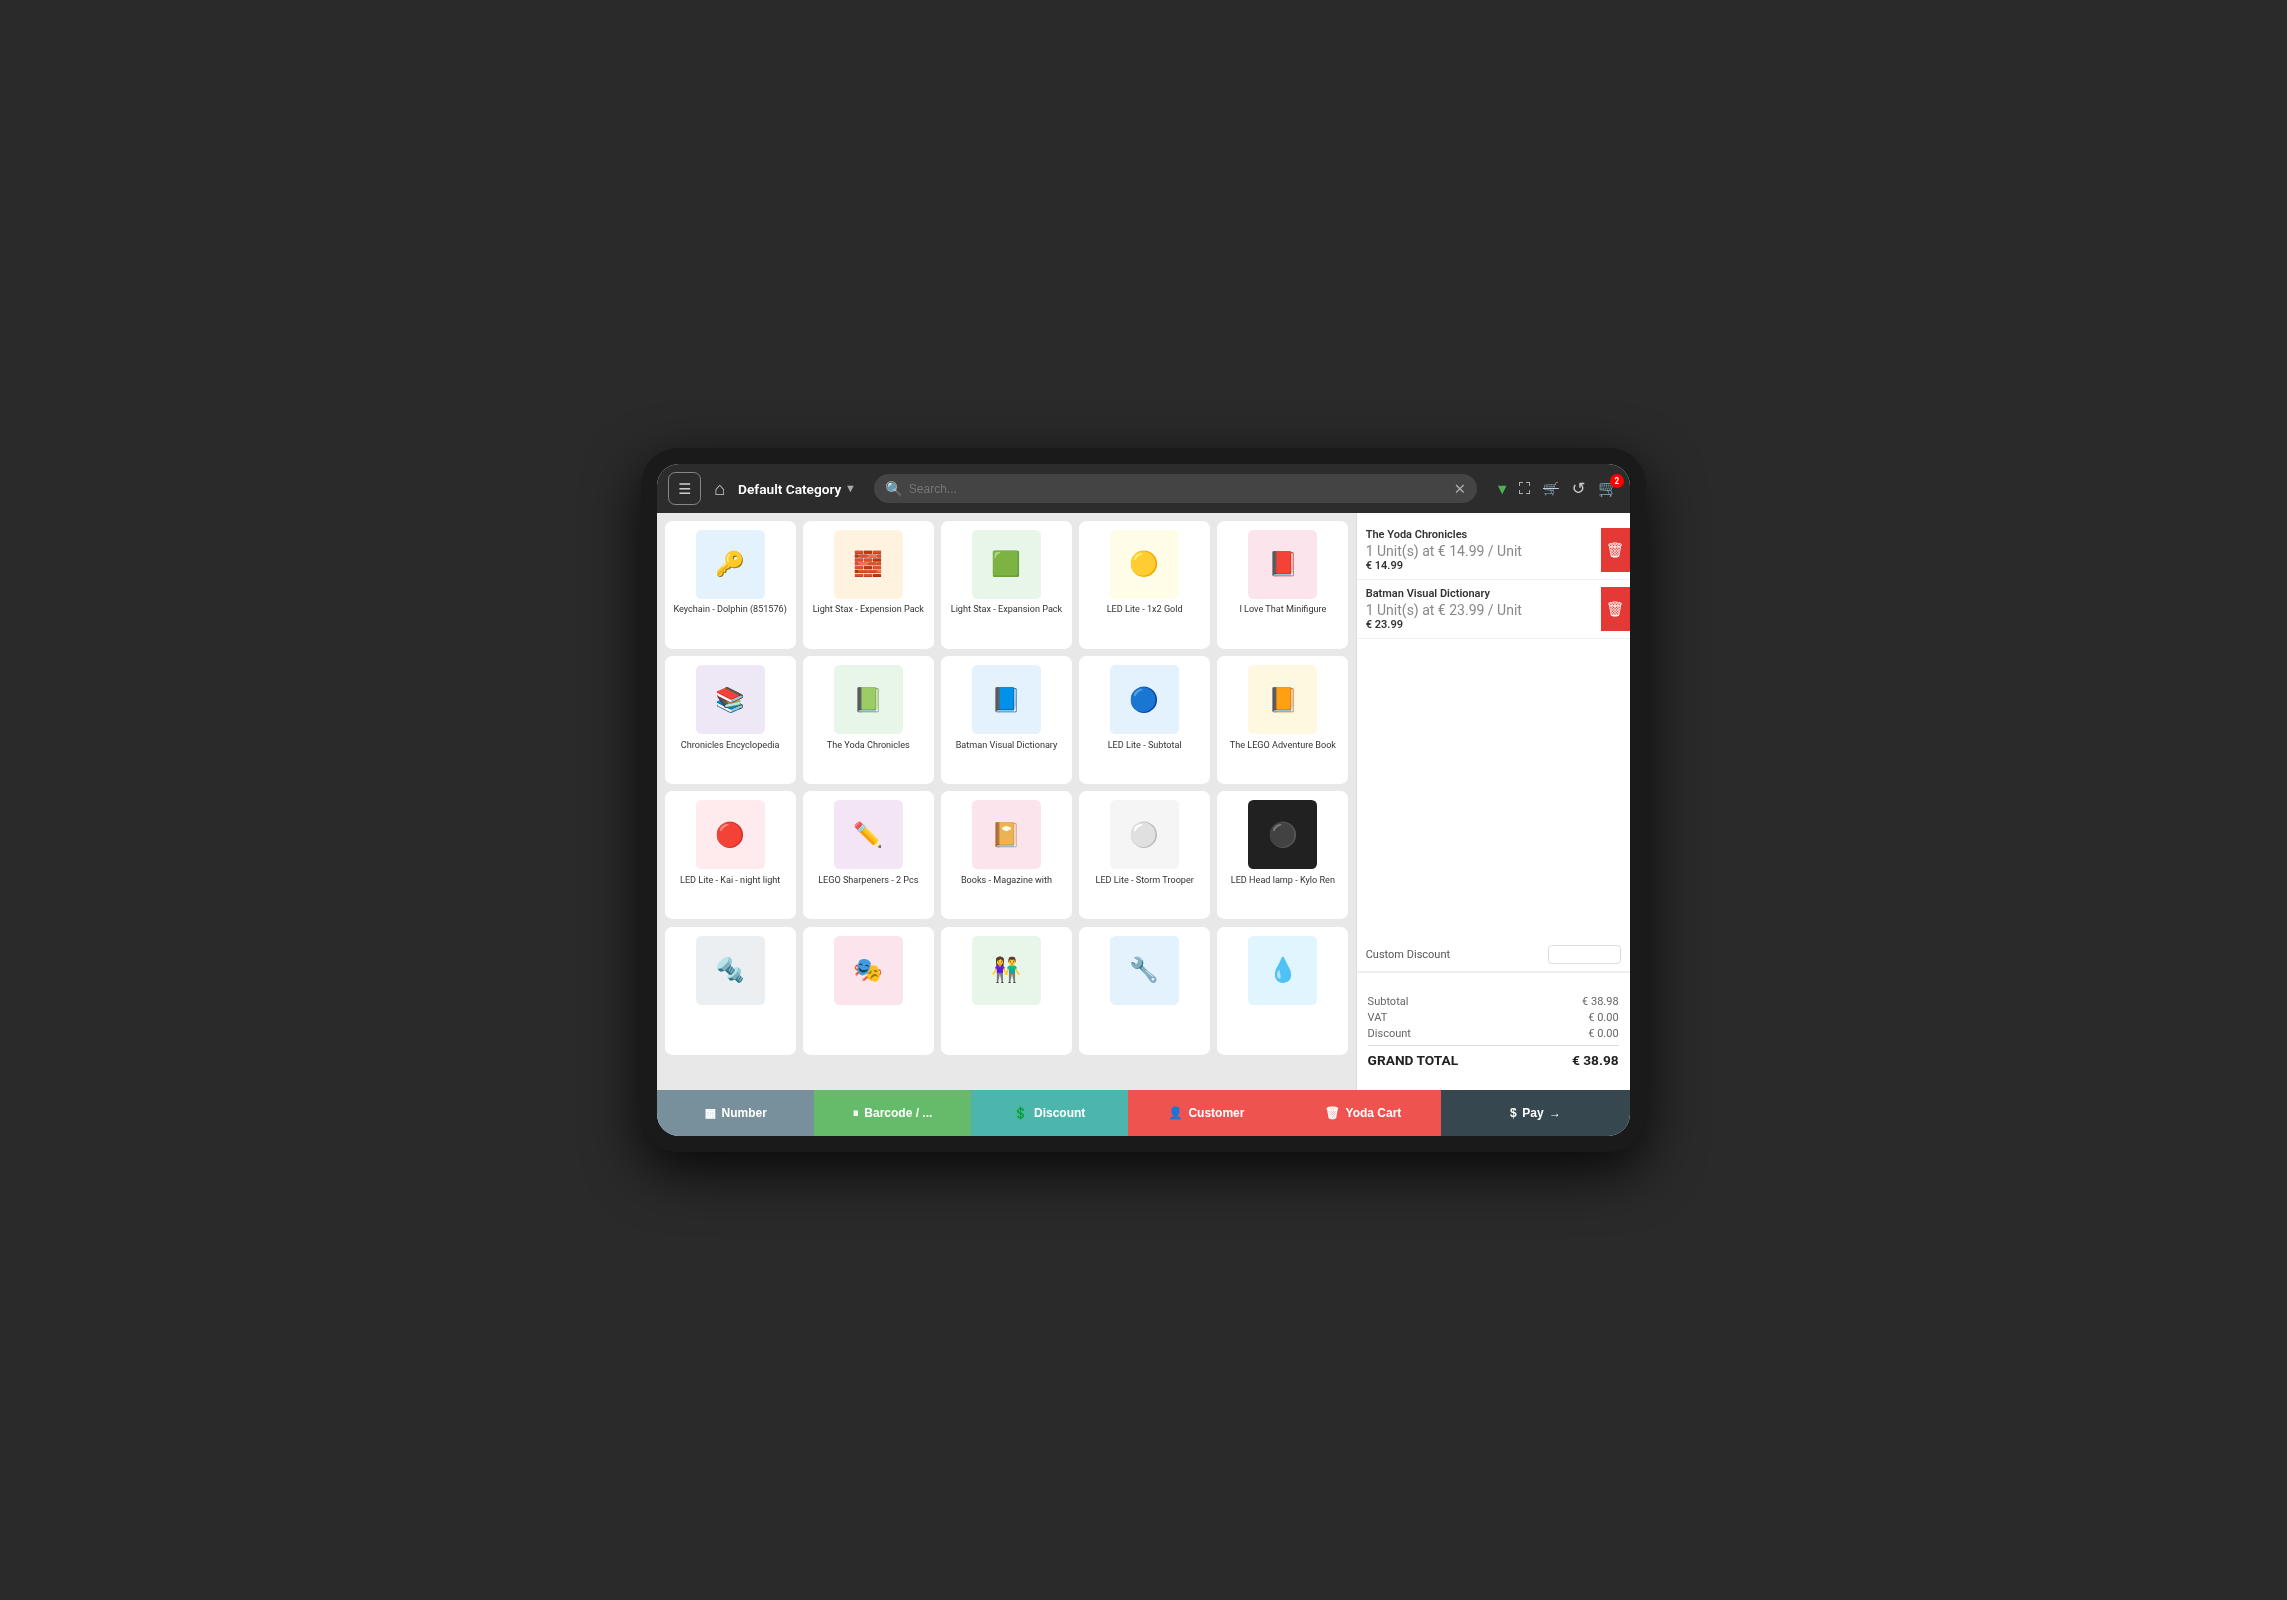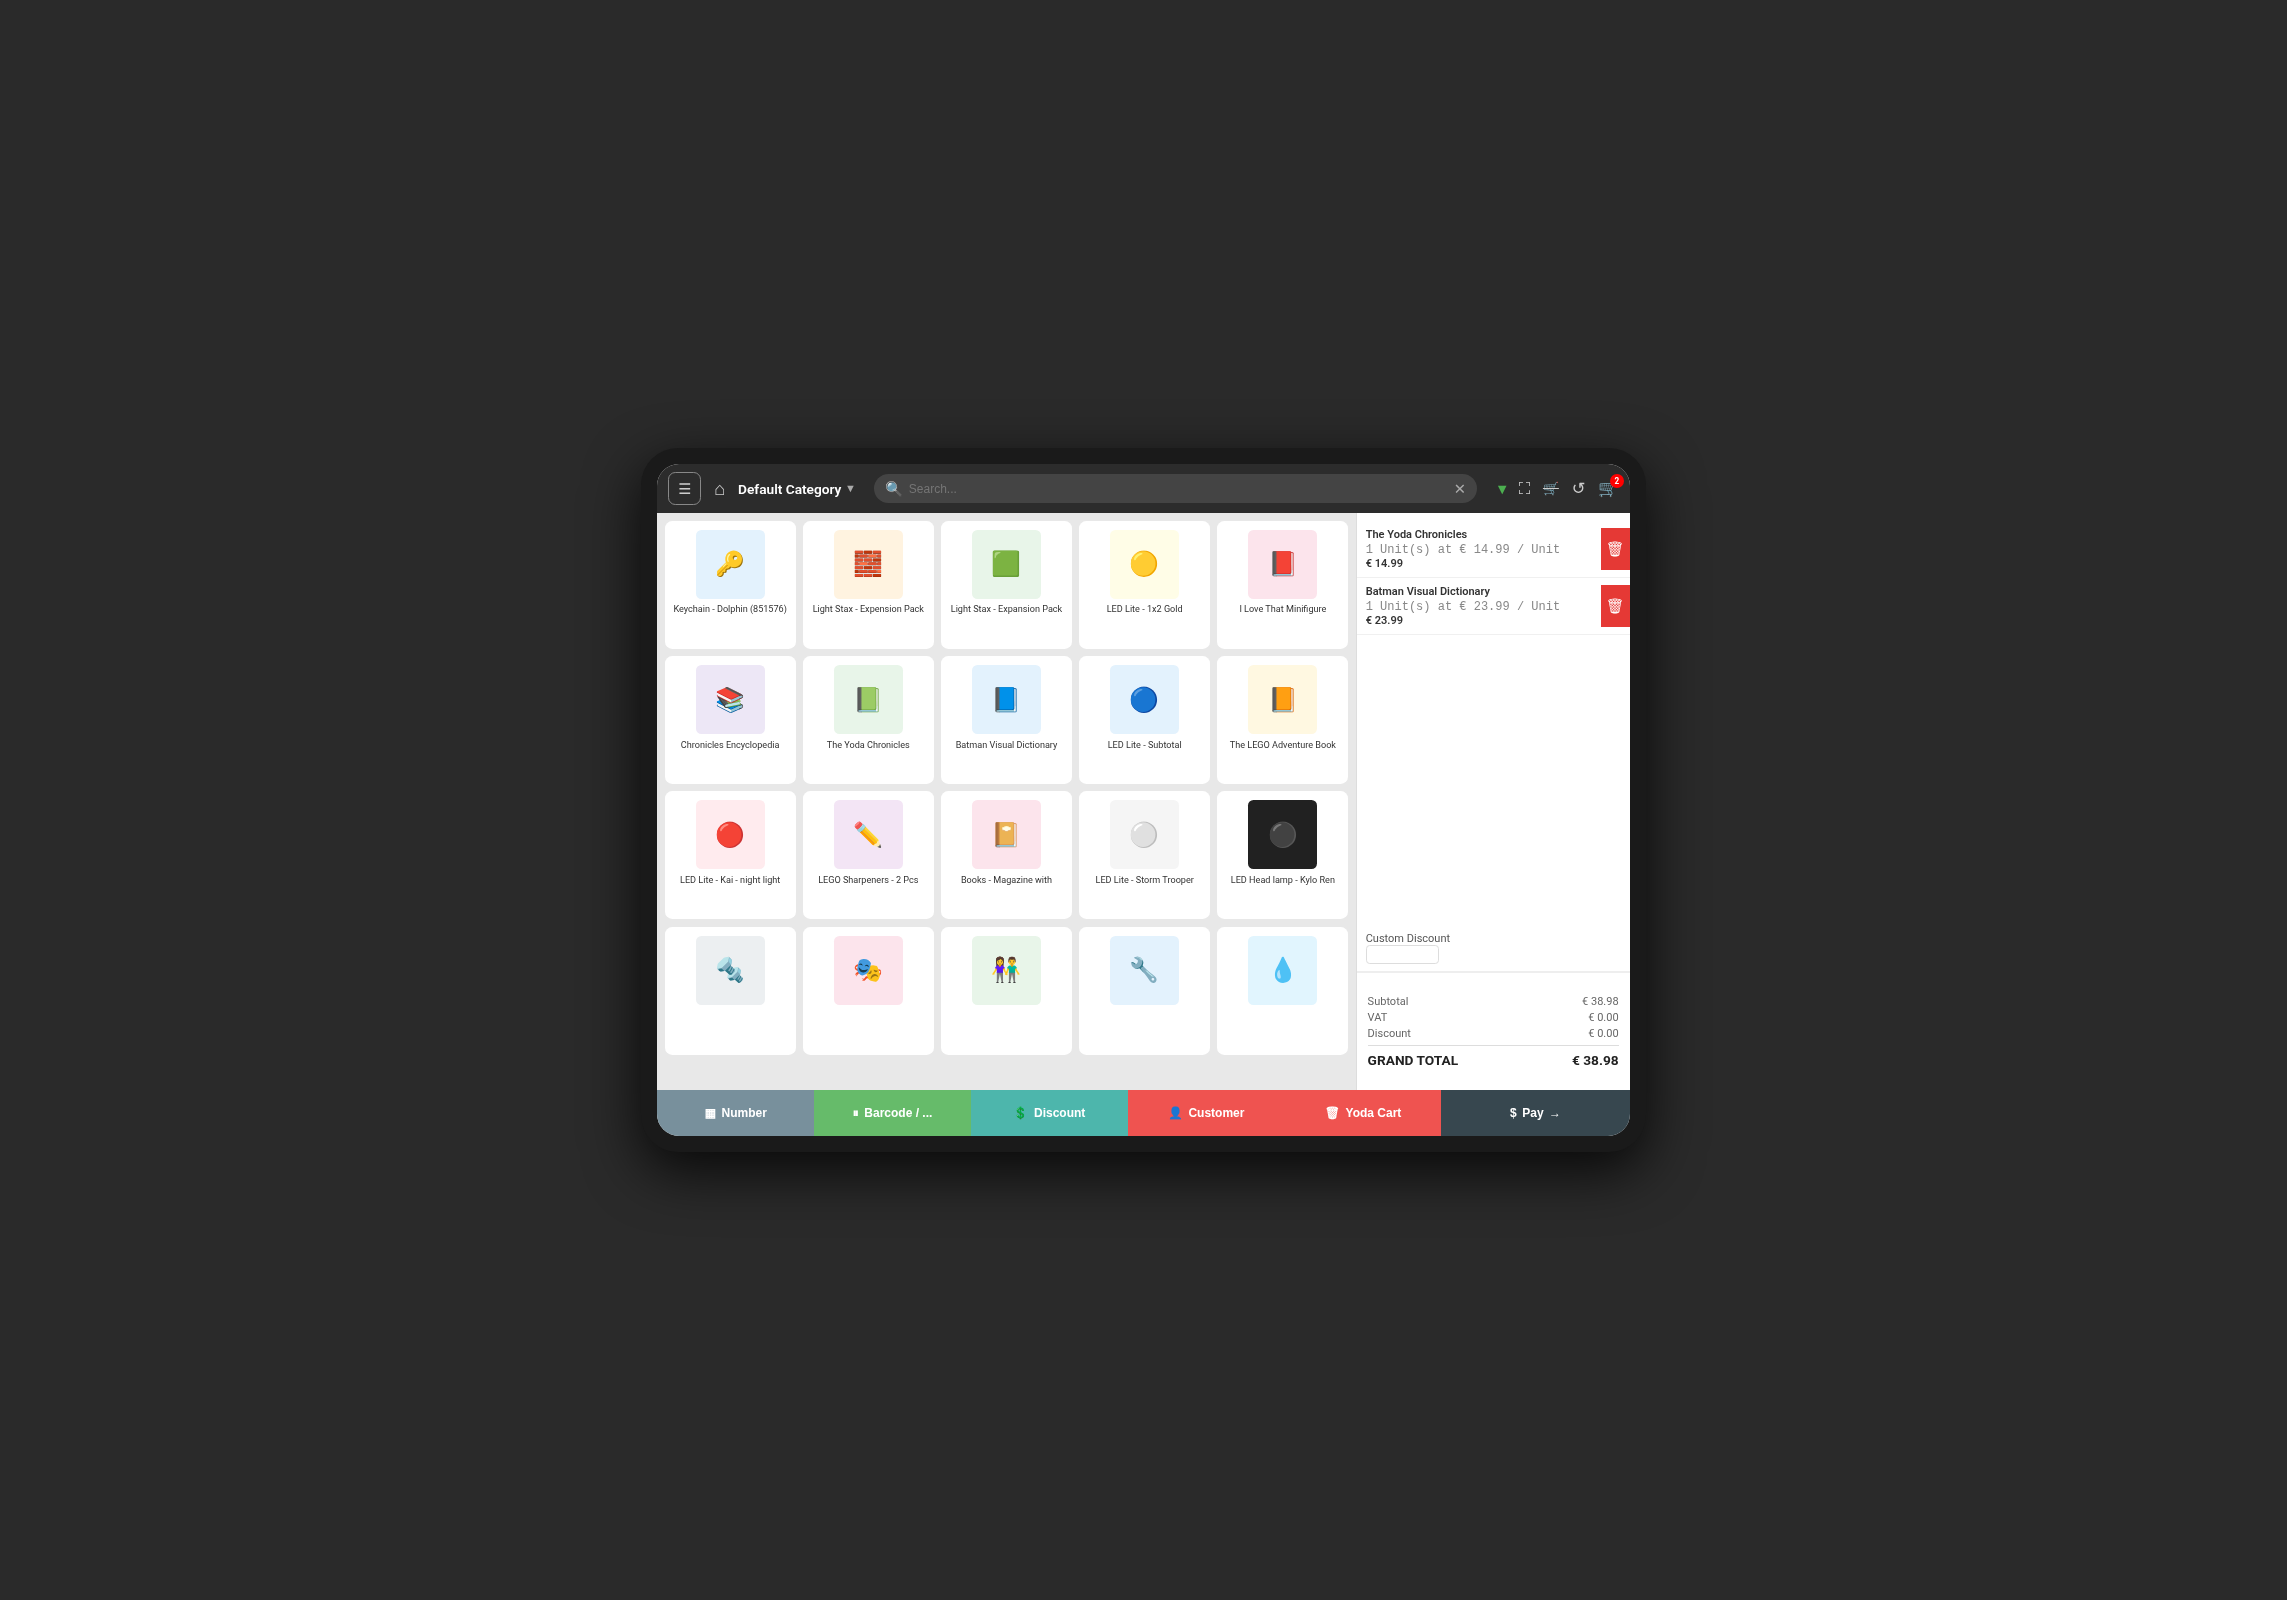--- a/index.html
+++ b/index.html
@@ -131,28 +131,28 @@
       display: flex;
       flex-direction: column;
       border-left: 0.9px solid #ddd;
     }
     .cart-items {
       flex: 1;
       overflow-y: auto;
       padding: 7.3px 0;
     }
     .cart-item-name { font-size: 11px; font-weight: 600; color: #333; }
-    .cart-item-detail { font-size: 12px; color: #888; margin-top: 1.8px; font-family: Liberation Mono, monospace; }
+    .cart-item-detail { font-size: 14px; color: #888; margin-top: 1.8px; }
     .cart-item-price { font-size: 11px; font-weight: 600; color: #333; white-space: nowrap; }
     .custom-discount {
       padding: 7.3px 9.1px;
       display: flex;
+      align-items: center;
       justify-content: space-between;
       border-bottom: 0.9px solid #eee;
-      flex-direction: column;
     }
     .custom-discount-label { font-size: 11px; color: #555; }
     .custom-discount-input {
       border: 0.9px solid #ddd;
       border-radius: 3.7px;
       padding: 2.7px 5.5px;
       width: 73px;
       font-size: 11px;
       outline: none;
     }

